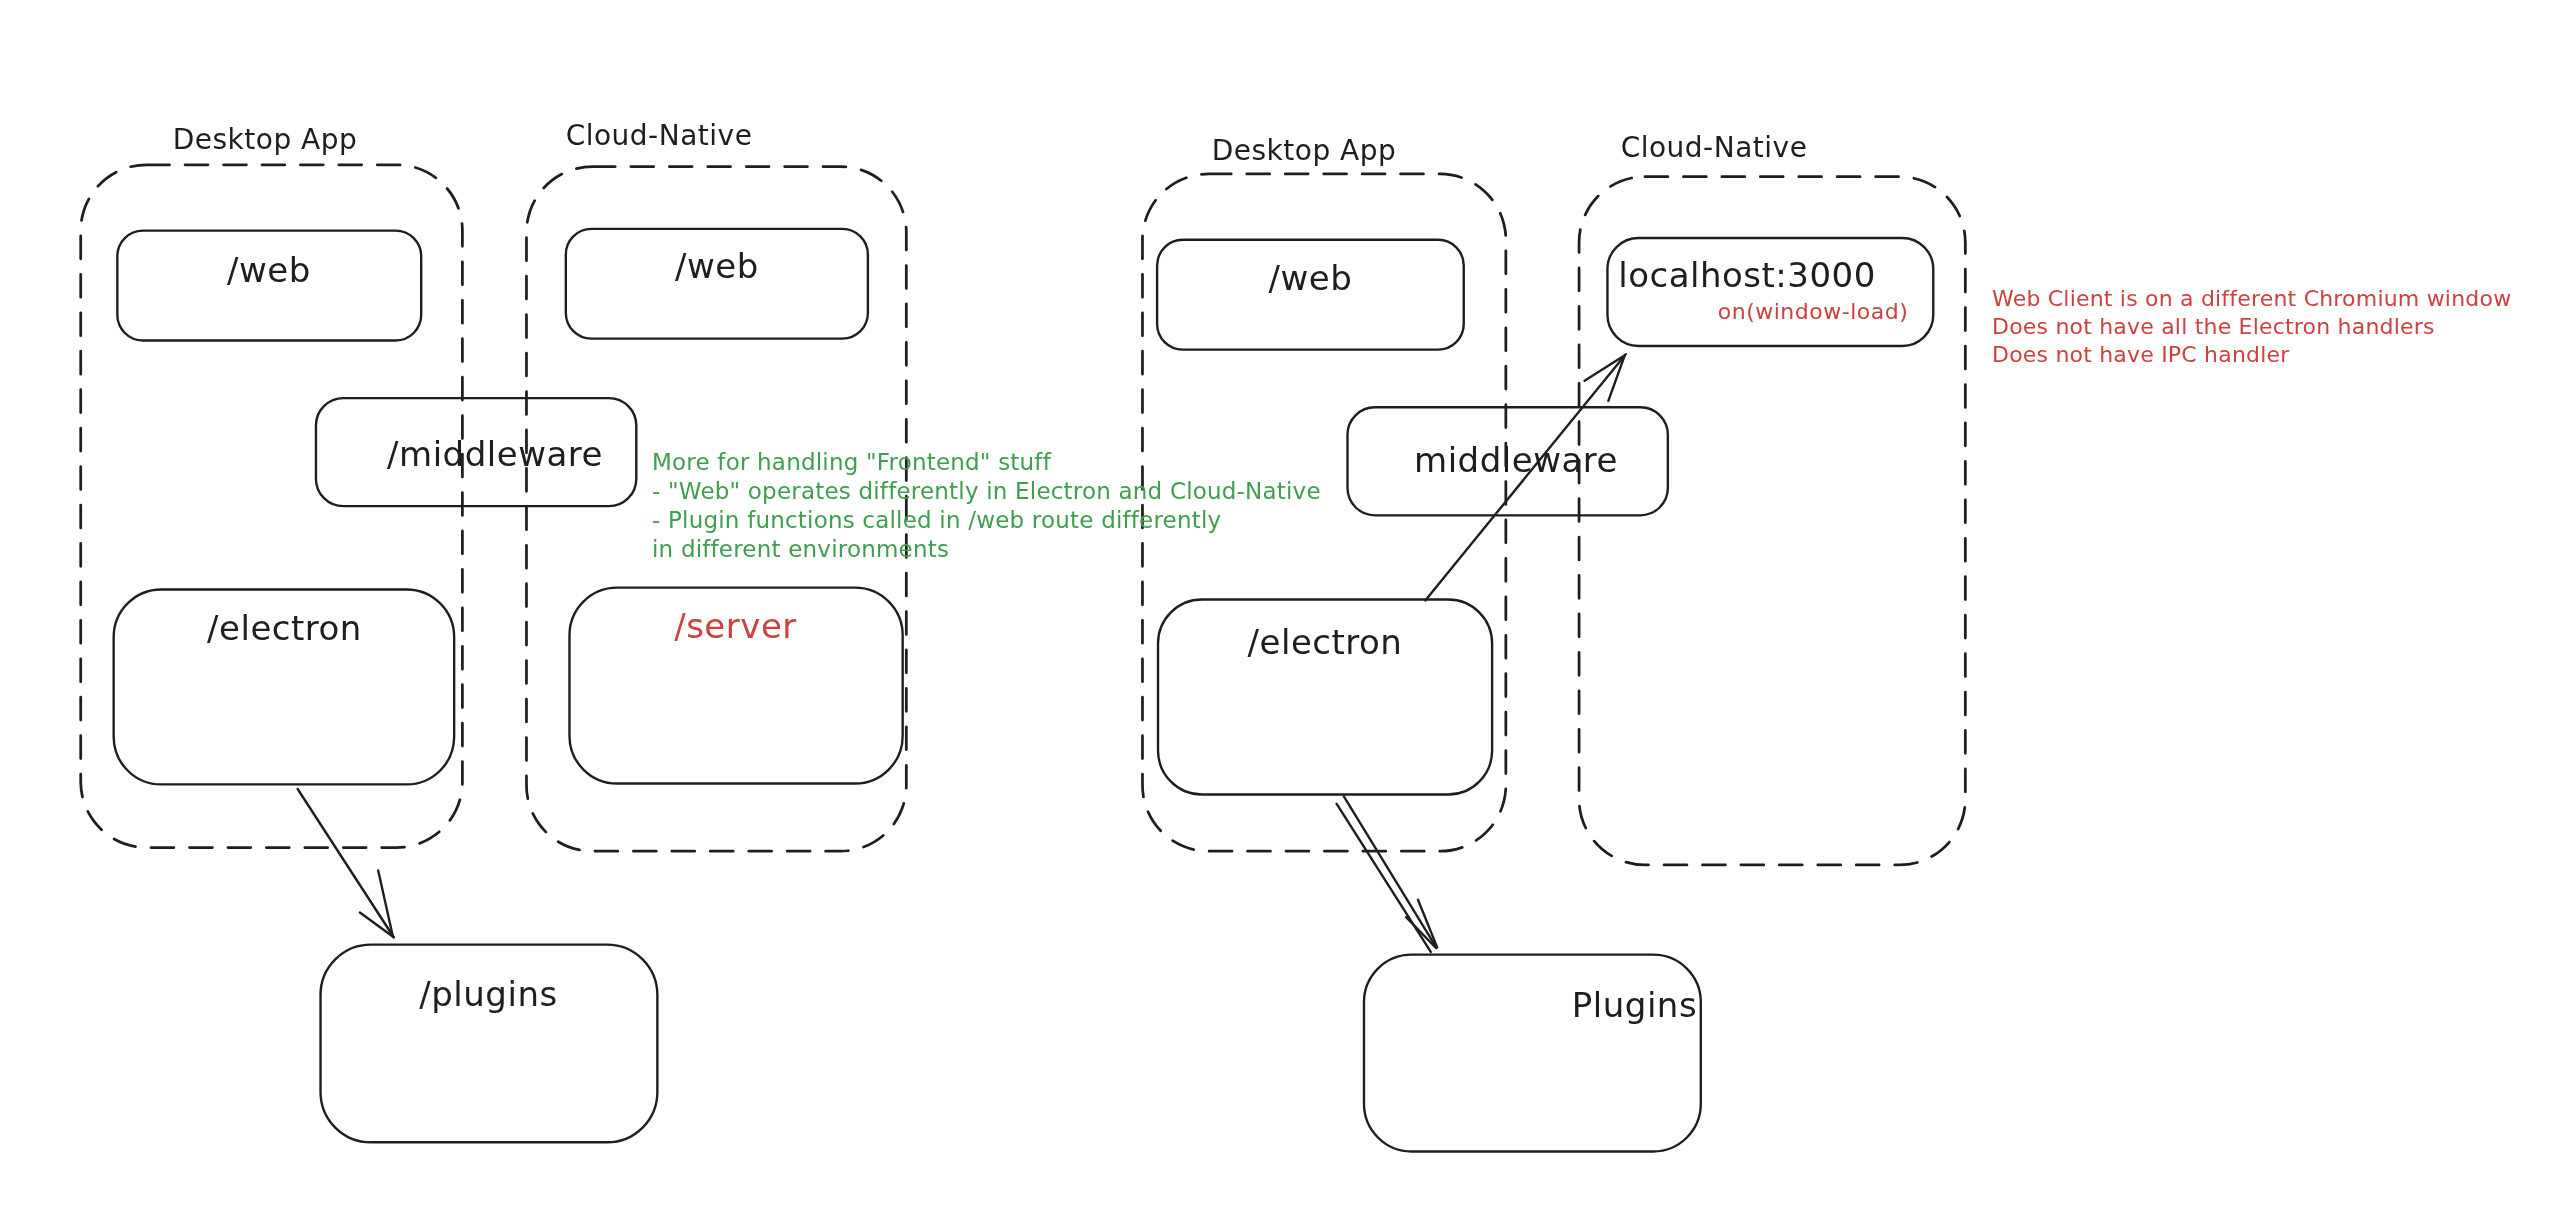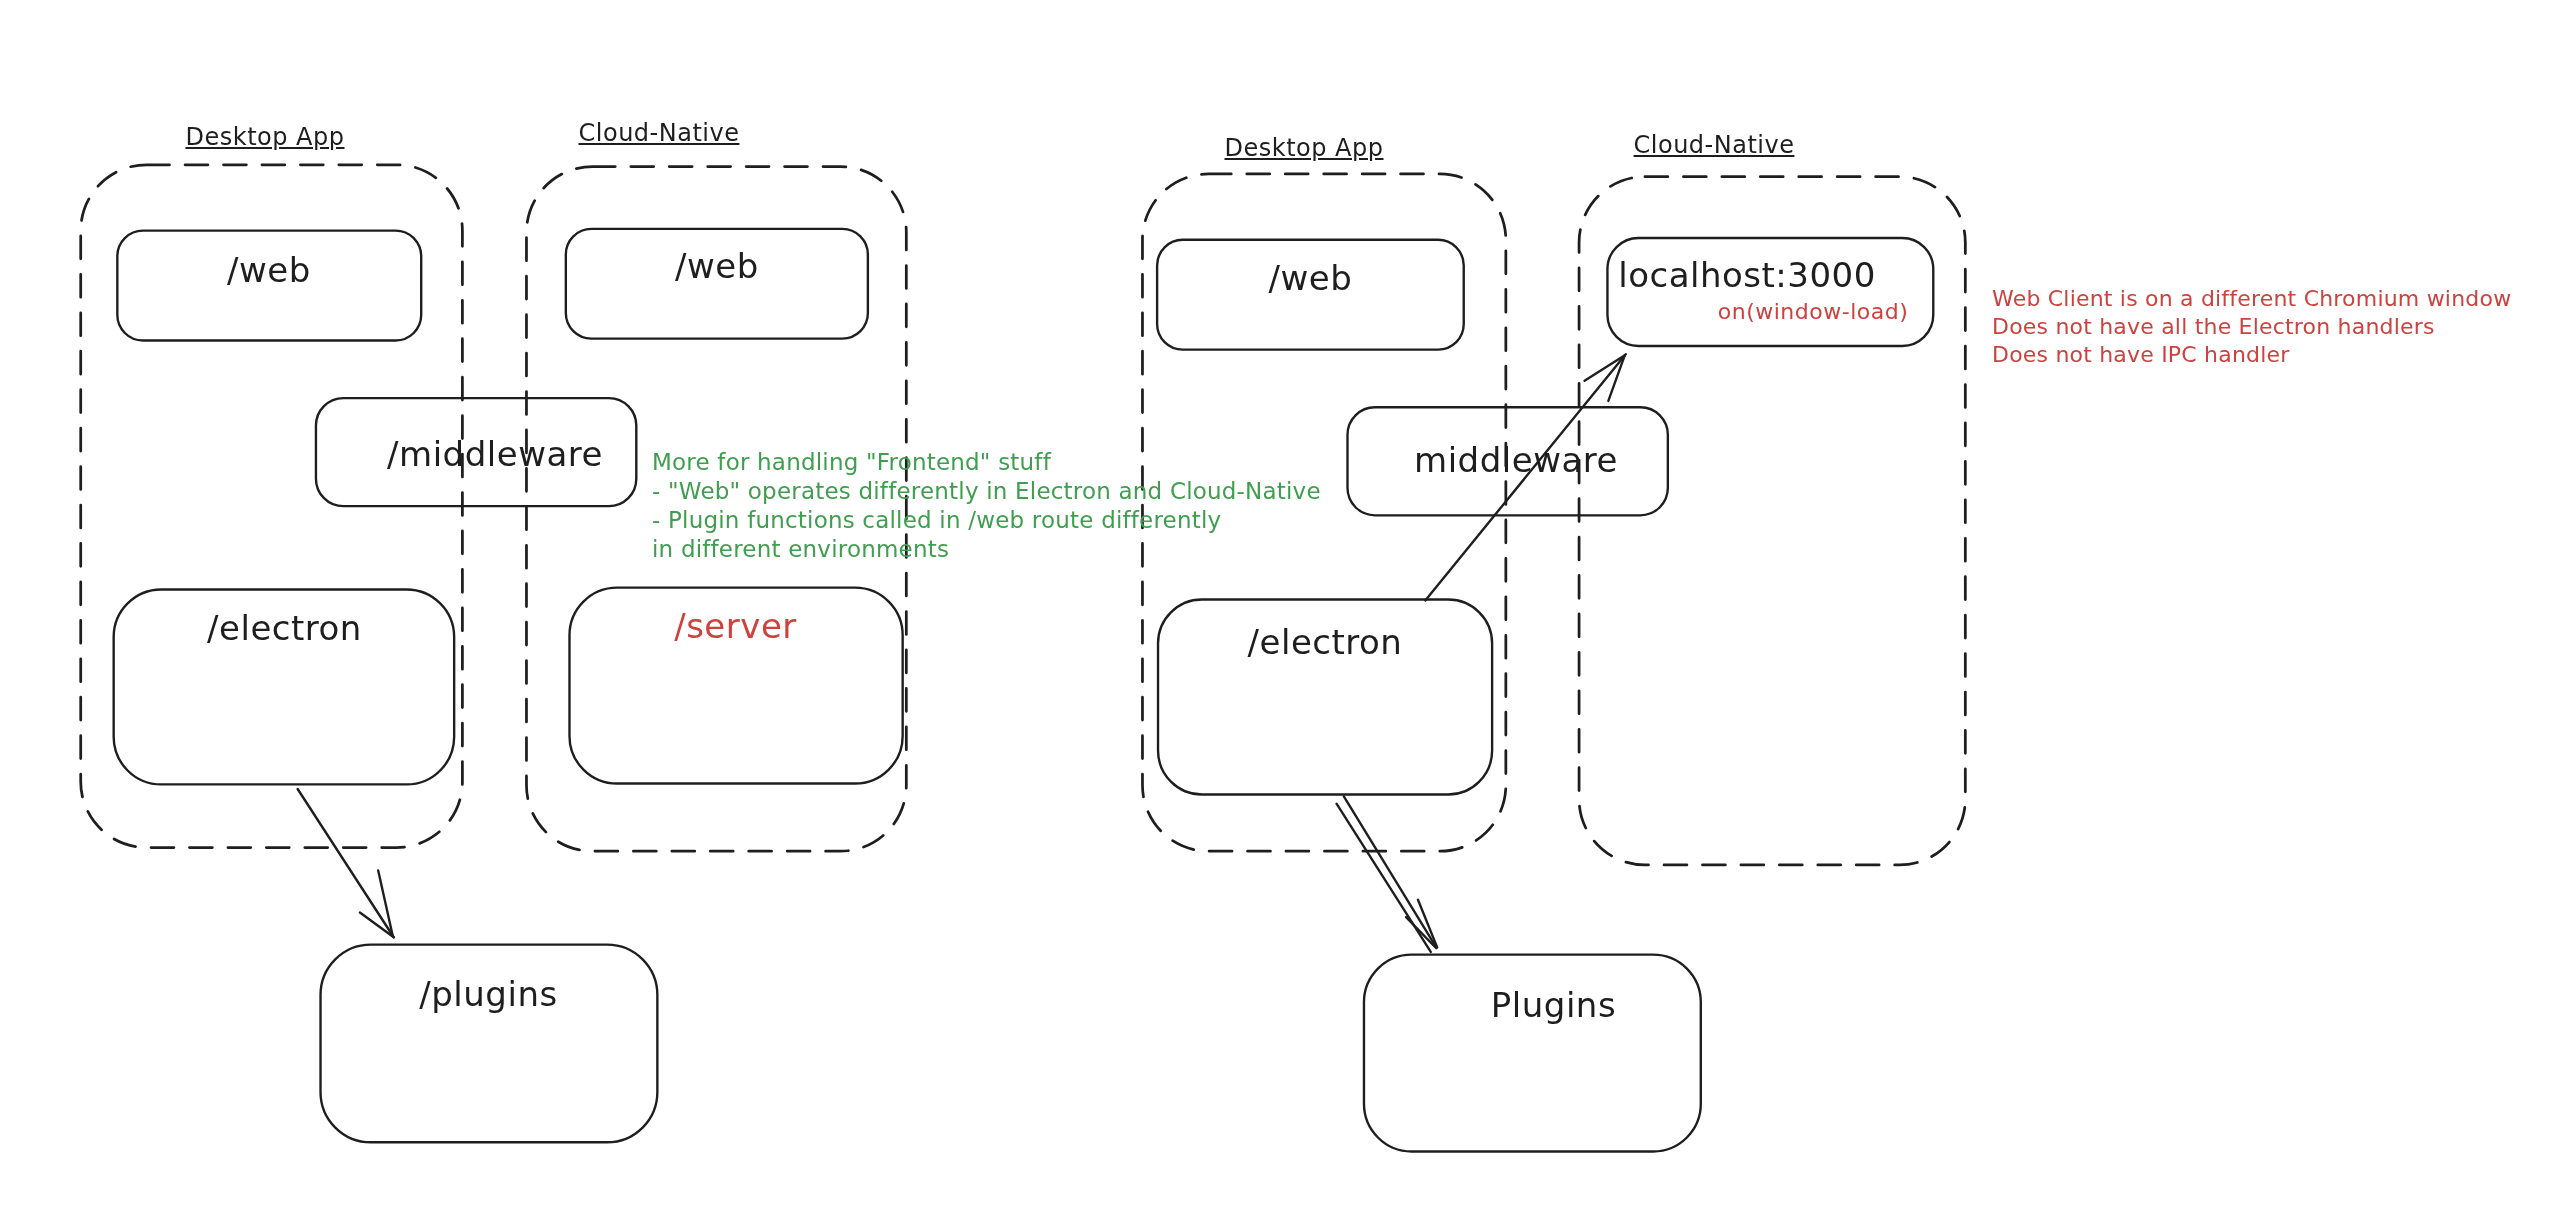--- a/index.html
+++ b/index.html
@@ -20,21 +20,21 @@
   svg#shapes{position:absolute;left:0;top:0;}
   svg#shapes rect, svg#shapes path{
     fill:none;
     stroke:var(--ink);
     stroke-width:2.6;
     stroke-linecap:round;
     stroke-linejoin:round;
   }
   svg#shapes rect.dashed{stroke-dasharray:25 17;stroke-width:3;}
   .t{position:absolute;white-space:nowrap;line-height:1.25;}
-  .group-label{font-size:24px;letter-spacing:0.5px;text-decoration:underline;}
+  .group-label{font-size:28px;letter-spacing:0.5px;}
   .box-label{font-size:34px;text-align:center;letter-spacing:0.5px;}
   .sub-label{font-size:22px;text-align:center;letter-spacing:0.5px;}
   .note{font-size:23px;letter-spacing:0.2px;margin-top:40px;}
   .note .line{white-space:nowrap;}
   .green{color:var(--green);}
   .red{color:var(--red);}
   .note-green .line{line-height:29px;}
   .note-red .line{line-height:28px;}
   .center{text-align:center;}
 </style>
@@ -93,21 +93,21 @@
   <div class="t box-label" style="left:335px;top:433px;width:320px;">/middleware</div>
   <div class="t box-label" style="left:114px;top:607px;width:341px;">/electron</div>
   <div class="t box-label red" style="left:569px;top:605px;width:333px;">/server</div>
   <div class="t box-label" style="left:320px;top:973px;width:337px;">/plugins</div>
 
   <div class="t box-label" style="left:1157px;top:257px;width:307px;">/web</div>
   <div class="t box-label" style="left:1607px;top:254px;width:280px;">localhost:3000</div>
   <div class="t sub-label red" style="left:1650px;top:298px;width:326px;">on(window-load)</div>
   <div class="t box-label" style="left:1356px;top:439px;width:320px;">middleware</div>
   <div class="t box-label" style="left:1158px;top:621px;width:334px;">/electron</div>
-  <div class="t box-label" style="left:1364px;top:984px;width:379px;">Plugins</div>
+  <div class="t box-label" style="left:1445px;top:984px;width:379px;">Plugins</div>
 
   <div class="t note note-green green" style="left:652px;top:408px;">
     <div class="line">More for handling "Frontend" stuff</div>
     <div class="line">- "Web" operates differently in Electron and Cloud-Native</div>
     <div class="line">- Plugin functions called in /web route differently</div>
     <div class="line">in different environments</div>
   </div>
 
   <div class="t note note-red red" style="left:1992px;top:245px;font-size:22px;">
     <div class="line">Web Client is on a different Chromium window</div>

